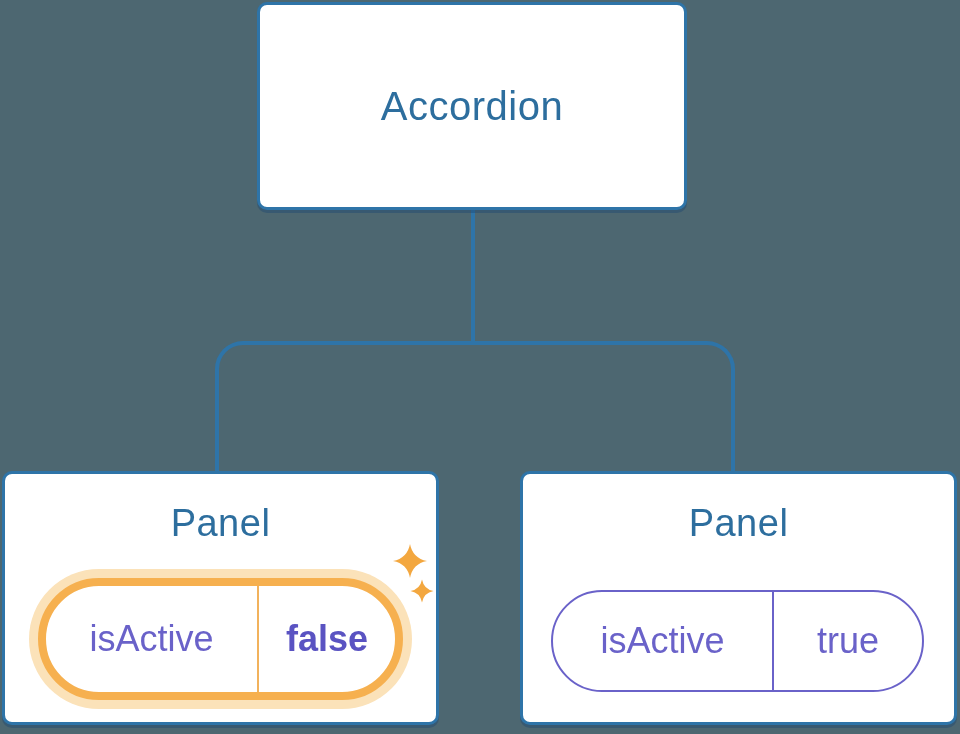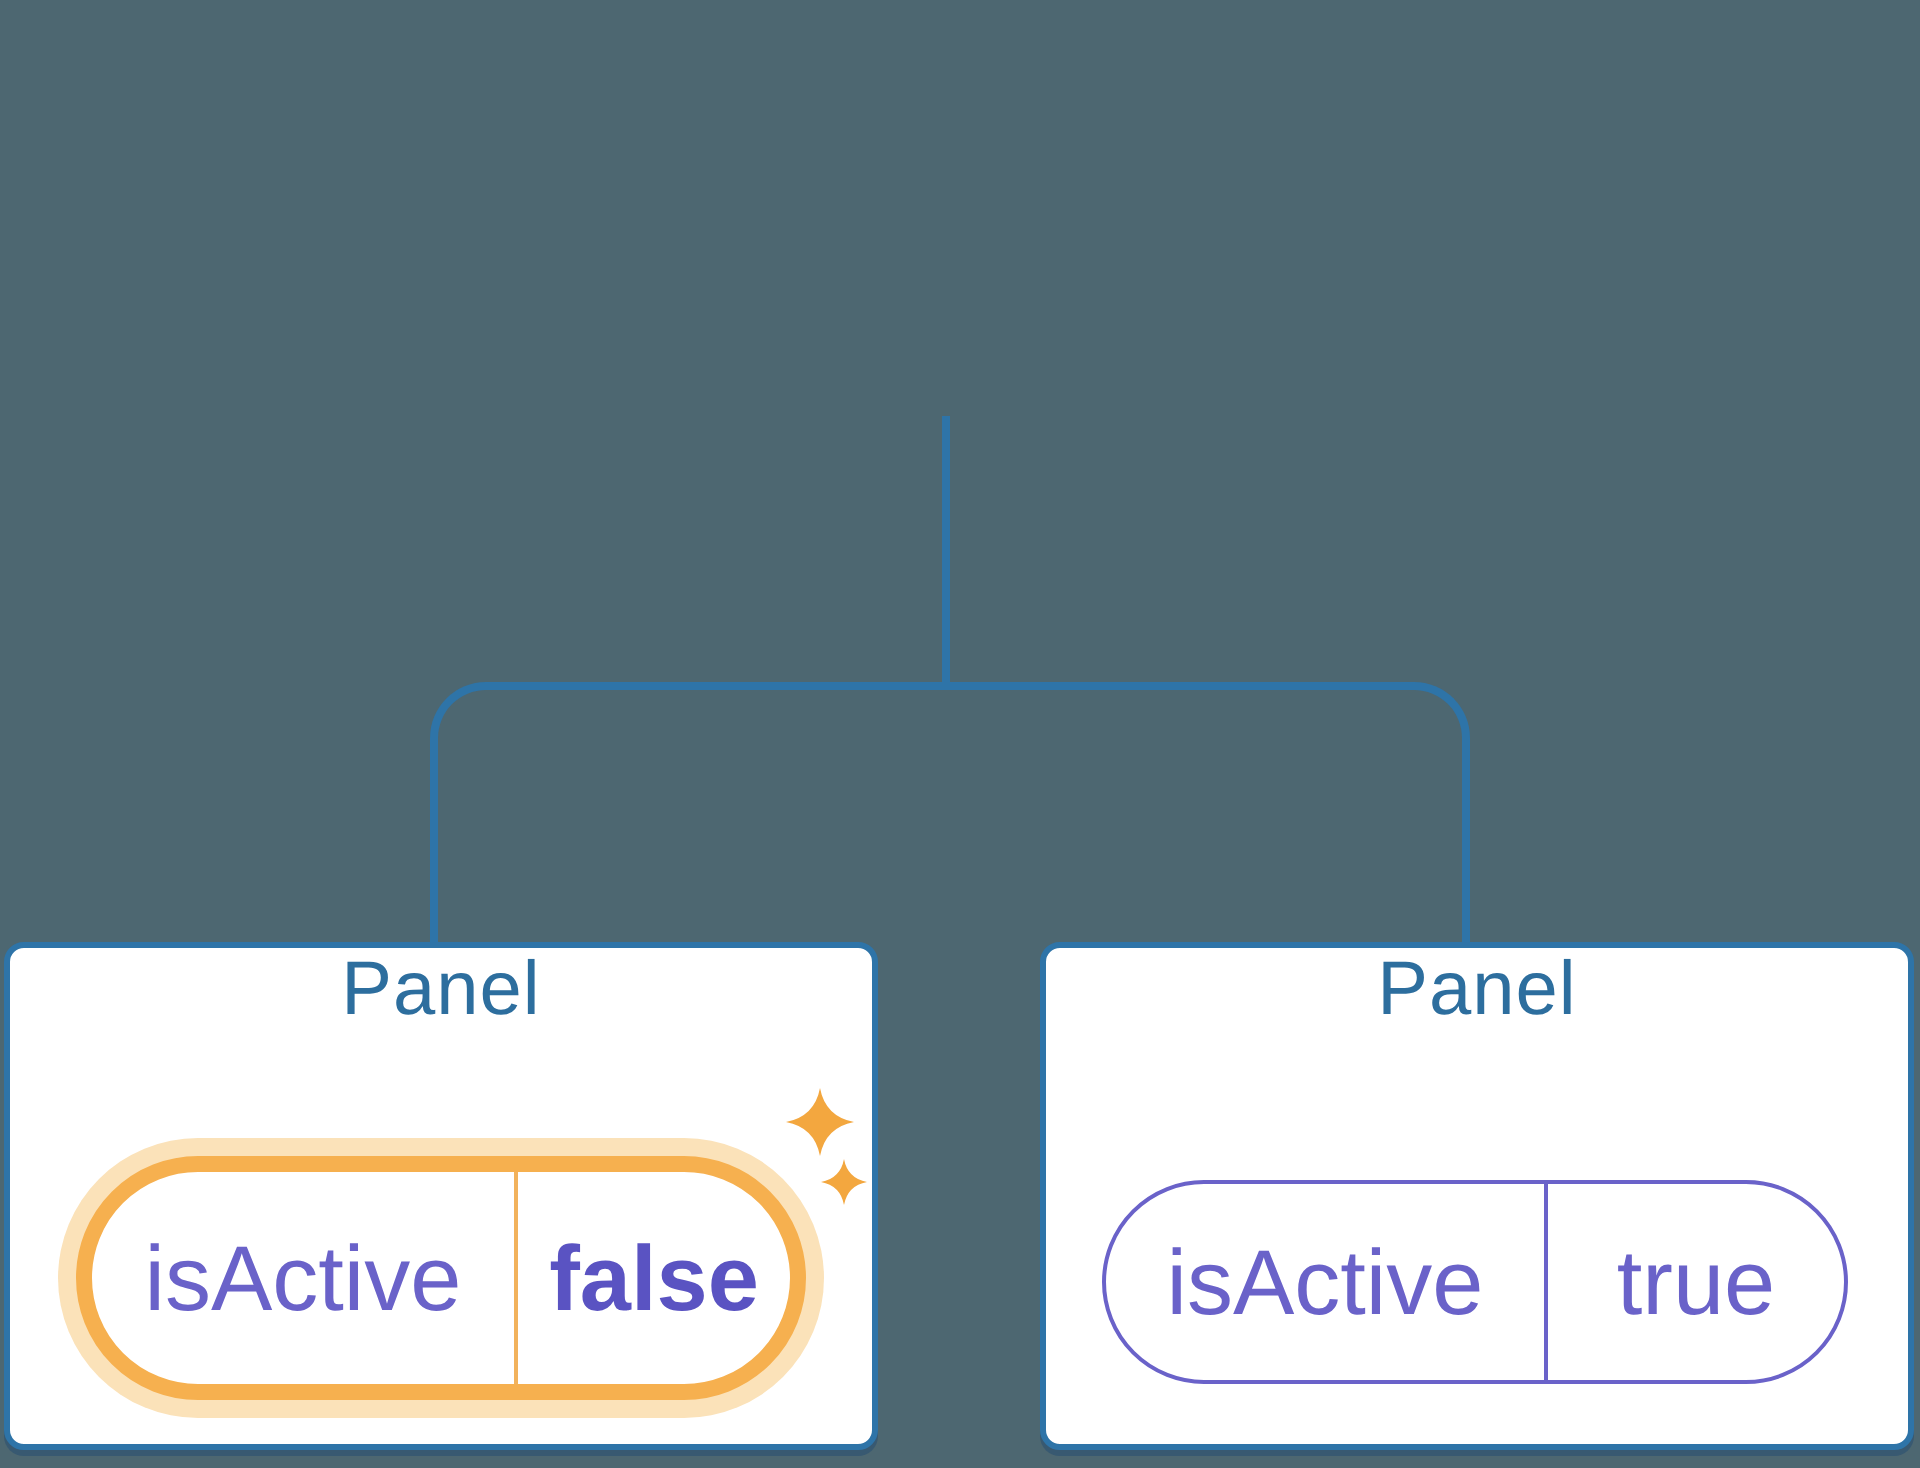--- a/index.html
+++ b/index.html
@@ -56,33 +56,34 @@
   }
   .root-label{
     color:var(--node-text);
     font-size:40px;
     letter-spacing:0.5px;
   }
   .panel-node{ width:437px; height:254px; top:471px; }
   .panel-left{ left:2px; }
   .panel-right{ left:520px; }
   .panel-title{
+    margin-top:28px;
     text-align:center;
     color:var(--node-text);
     font-size:38px;
     letter-spacing:0.5px;
   }
   
   .pill{
     position:absolute;
     box-sizing:border-box;
     background:#ffffff;
     display:flex;
     align-items:stretch;
-    font-size:46px;
+    font-size:36px;
     color:var(--state-text);
   }
   .pill-cell{
     display:flex;
     align-items:center;
     justify-content:center;
   }
   .pill-active{
     left:33px; top:104px;
     width:365px; height:122px;
@@ -113,20 +114,23 @@
   }
 </style>
 </head>
 <body>
 
 <div class="stage">
 
   <div class="stem"></div>
   <div class="bracket"></div>
 
+  <div class="node root-node">
+    <span class="root-label">Accordion</span>
+  </div>
 
   <div class="node panel-node panel-left">
     <div class="panel-title">Panel</div>
     <div class="pill pill-active">
       <span class="pill-cell cell-name">isActive</span>
       <span class="pill-divider"></span>
       <span class="pill-cell cell-value">false</span>
     </div>
   </div>
 

